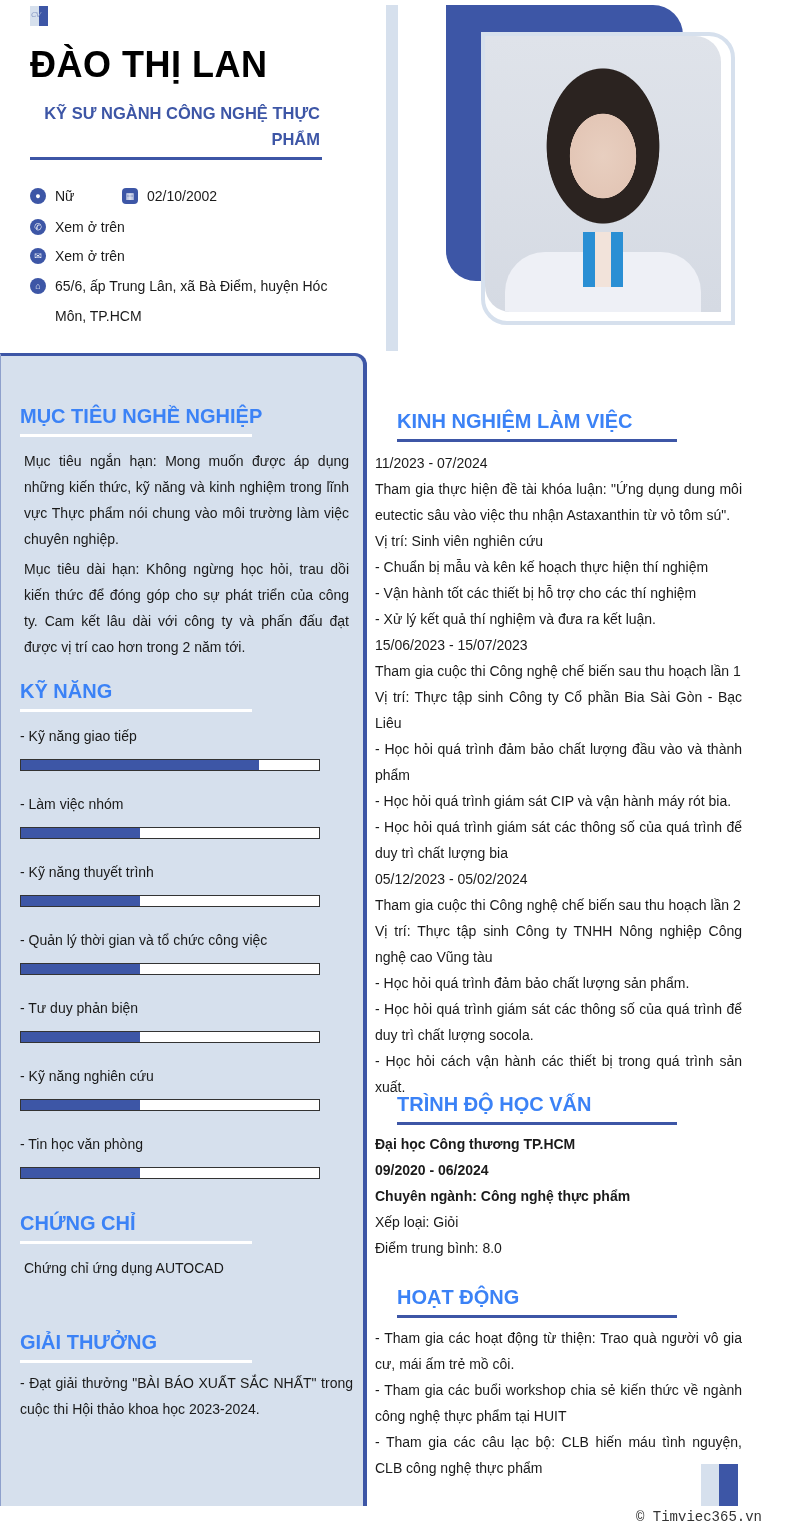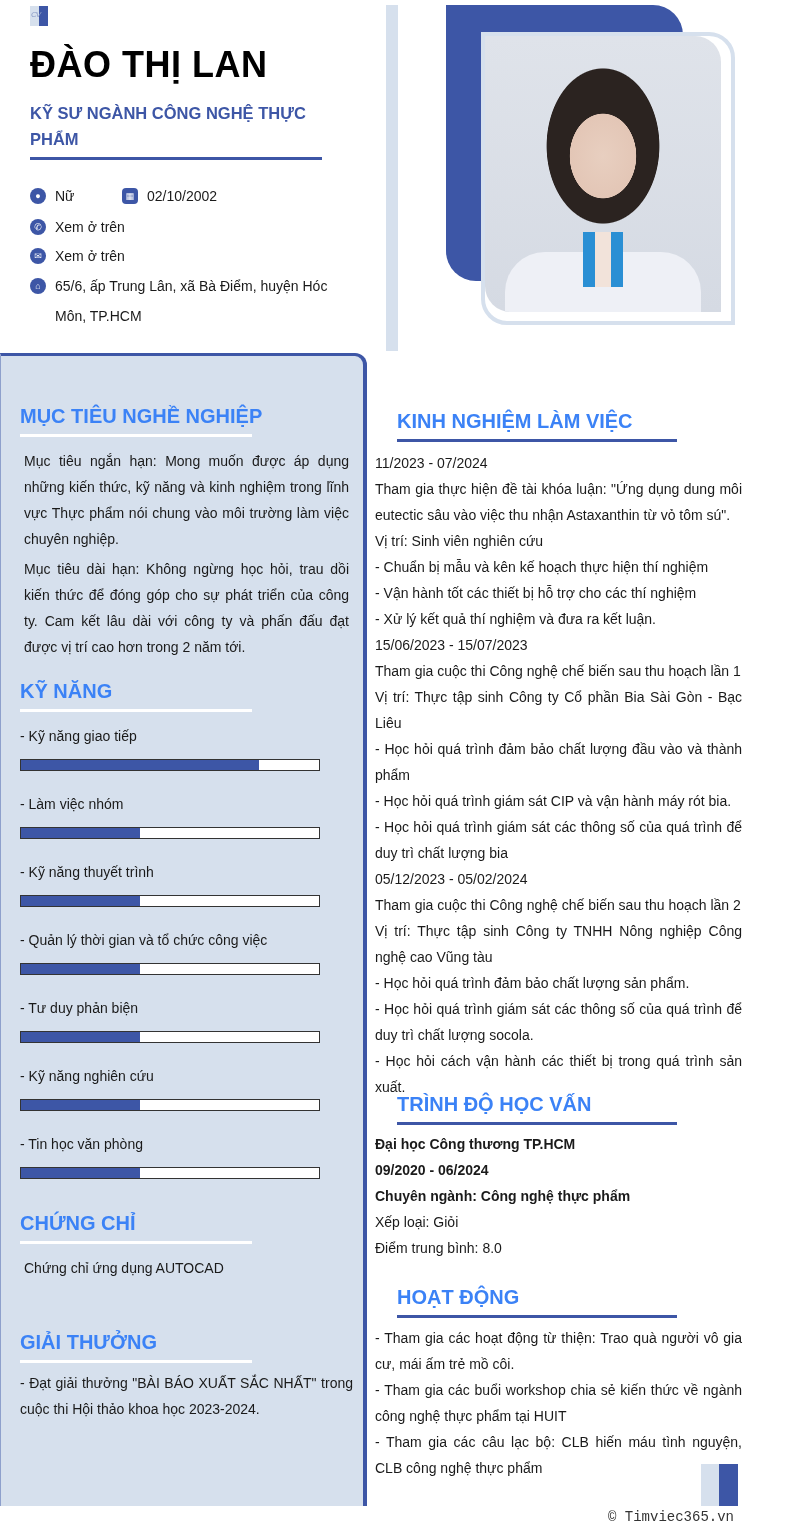--- a/index.html
+++ b/index.html
@@ -5,21 +5,21 @@
     * { margin: 0; padding: 0; box-sizing: border-box; }
     html, body { width: 800px; height: 1532px; background: #ffffff; overflow: hidden; }
     body { position: relative; font-family: "Liberation Sans", sans-serif; color: #1a1a1a; }
 
     .logo-mark { position: absolute; left: 30px; top: 6px; width: 18px; height: 28px; display: flex; font-style: italic; }
     .logo-mark .l { width: 9px; height: 20px; background: #d6e0ed; position: relative; }
     .logo-mark .r { width: 9px; height: 20px; background: #3d56a6; }
     .logo-mark .txt { position: absolute; left: 1px; top: 4px; font-size: 8px; color: #8a9bc6; letter-spacing: -1px; }
 
     .name { position: absolute; left: 30px; top: 44px; font-size: 36px; font-weight: bold; color: #000; letter-spacing: 0.5px; }
-    .job-title { position: absolute; left: 30px; top: 100px; width: 290px; font-size: 16.5px; font-weight: bold; color: #3d56a6; line-height: 26px; }
+    .job-title { position: absolute; left: 30px; top: 100px; width: 290px; font-size: 16.5px; font-weight: bold; color: #3d56a6; line-height: 26px; text-align: right; }
     .job-line { position: absolute; left: 30px; top: 157px; width: 292px; height: 3px; background: #3d56a6; }
 
     .info { position: absolute; left: 30px; font-size: 14px; color: #1a1a1a; display: flex; align-items: flex-start; line-height: 30px; }
     .info .ico { width: 16px; height: 16px; border-radius: 50%; background: #3d56a6; margin-top: 7px; margin-right: 9px; flex: 0 0 16px; display: flex; align-items: center; justify-content: center; color: #fff; font-size: 9px; line-height: 1; }
     .info .txt { width: 280px; }
 
     .vbar { position: absolute; left: 386px; top: 5px; width: 12px; height: 346px; background: #d6e0ed; }
     .blue-block { position: absolute; left: 446px; top: 5px; width: 237px; height: 276px; background: #3d56a6; border-radius: 0 30px 0 30px; }
     .photo-frame { position: absolute; left: 481px; top: 32px; width: 254px; height: 293px; border: 4px solid #d6e0ed; border-radius: 0 26px 0 26px; background: #ffffff; }
     .photo { position: absolute; left: 485px; top: 36px; width: 236px; height: 276px; border-radius: 0 26px 0 26px; overflow: hidden;
@@ -41,21 +41,21 @@
     .skill-label { position: absolute; left: 20px; font-size: 14px; color: #1a1a1a; }
     .skill-bar { position: absolute; left: 20px; width: 300px; height: 12px; background: #ffffff; border: 1px solid #333; }
     .skill-fill { height: 100%; background: #3d56a6; }
 
     .right-col { position: absolute; left: 375px; width: 367px; font-size: 14px; line-height: 26px; color: #1a1a1a; text-align: justify; }
     .bold { font-weight: bold; }
 
     .footer-mark { position: absolute; left: 701px; top: 1464px; width: 37px; height: 42px; display: flex; }
     .footer-mark .l { width: 18px; background: #d6e0ed; }
     .footer-mark .r { width: 19px; background: #3d56a6; }
-    .copyright { position: absolute; left: 608px; top: 1509px; font-family: "Liberation Mono", monospace; font-size: 14px; color: #333; }
+    .copyright { position: absolute; left: 636px; top: 1509px; font-family: "Liberation Mono", monospace; font-size: 14px; color: #333; }
   </style>
 </head>
 <body>
 
 <div class="logo-mark">
   <div class="l">
       <span class="txt">CV</span>
     </div>
   <div class="r"></div>
 </div>

